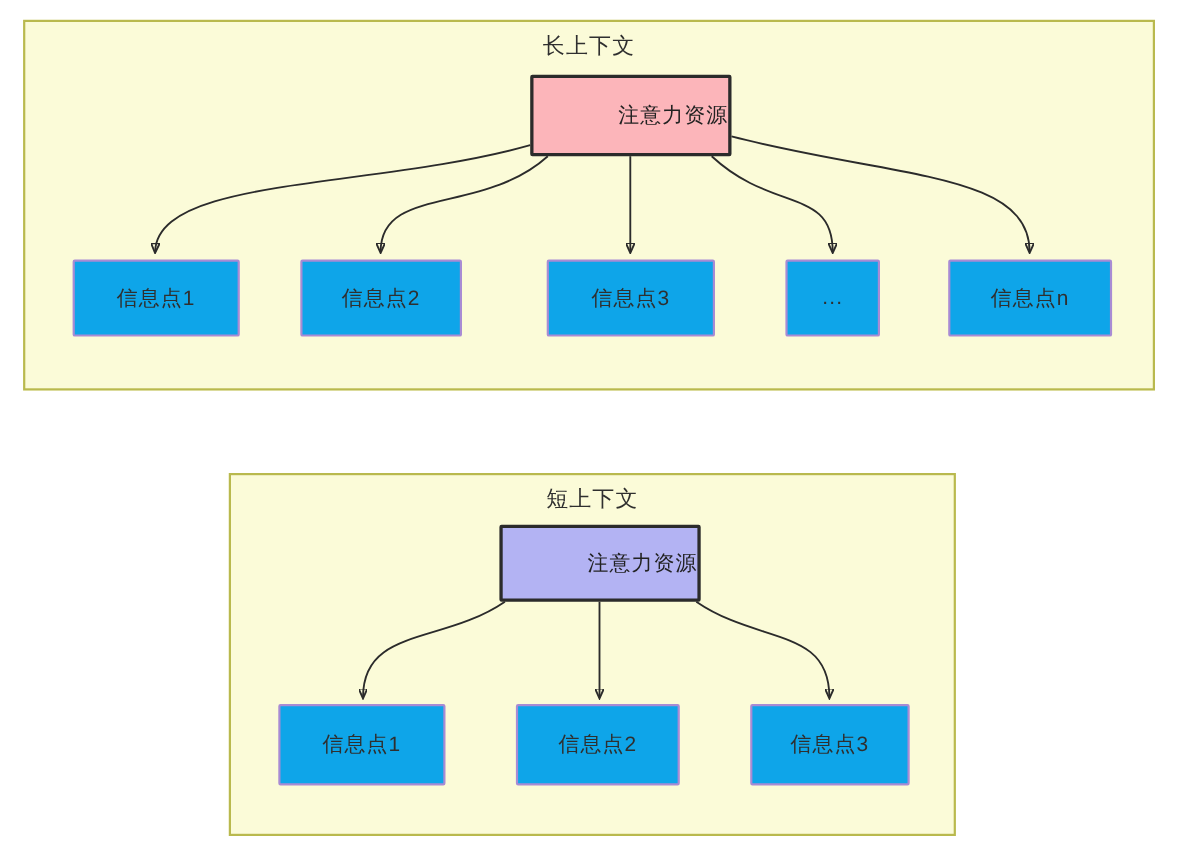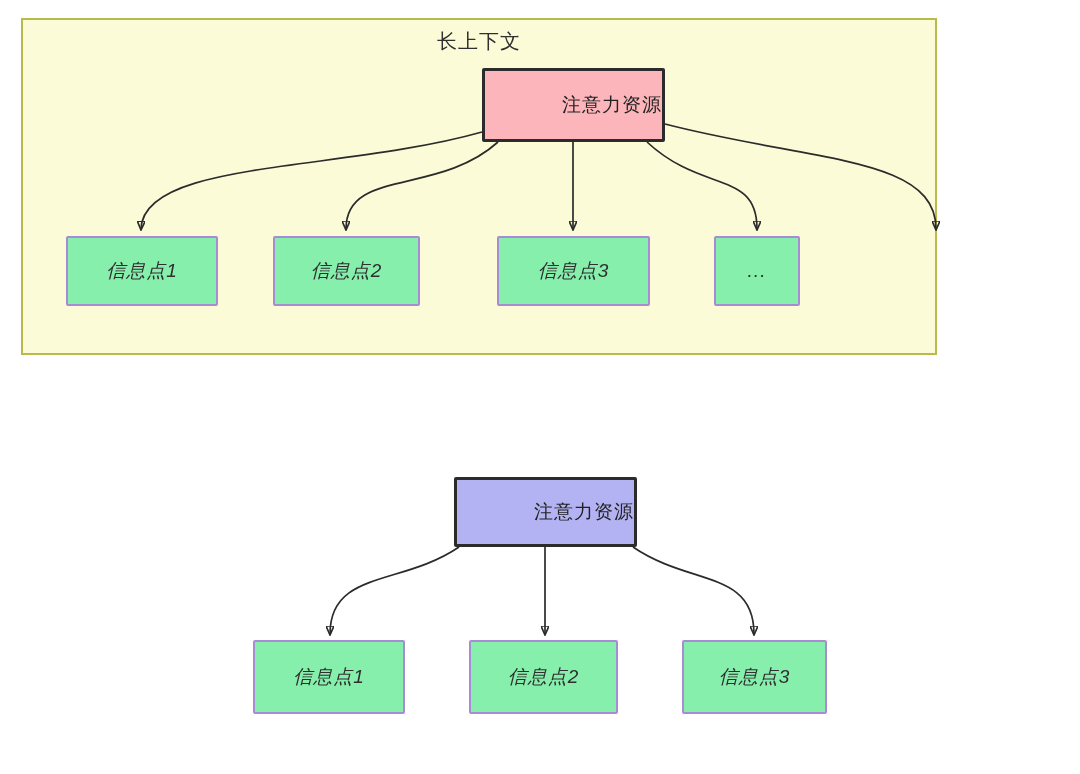--- a/index.html
+++ b/index.html
@@ -32,45 +32,47 @@
     border-radius: 2px;
     display: flex; align-items: center; justify-content: flex-end;
     font-size: 19px;
     color: #222222;
     letter-spacing: 1px;
   }
   .attention-long { background: #FCB5BA; }
   .attention-short { background: #B3B3F3; }
   .info-box {
     position: absolute;
-    background: #86efac;
+    background: #0ea5e9;
     border: 2px solid #A88BD4;
     border-radius: 2px;
     display: flex; align-items: center; justify-content: center;
     font-size: 19px;
     color: #2f2f2f;
     letter-spacing: 1px;
-    font-style: italic;
   }
   svg.arrows {
     position: absolute; inset: 0;
     width: 1080px; height: 774px;
     pointer-events: none;
   }
   svg.arrows path { fill: none; stroke: #2B2B2B; stroke-width: 1.7; }
 </style>
 </head>
 <body>
 
 <div class="canvas">
 
-  <div class="container" style="left:21px; top:18px; width:916px; height:337px;font-family:Liberation Serif, serif;">
+  <div class="container" style="left:21px; top:18px; width:1029px; height:337px;font-family:Liberation Serif, serif;">
     <div class="container-title">长上下文</div>
   </div>
 
+  <div class="container" style="left:208px; top:430px; width:661px; height:330px;">
+    <div class="container-title">短上下文</div>
+  </div>
 
   <svg class="arrows" viewBox="0 0 1080 774">
     <defs>
       <marker id="ah" markerWidth="10" markerHeight="8" refX="8" refY="4" orient="auto" markerUnits="userSpaceOnUse">
         <path d="M0,0 L9,4 L0,8 Z" fill="#2B2B2B" stroke="none"></path>
       </marker>
     </defs>
 
     <path d="M 482 132 C 340 172, 143 160, 141 229" marker-end="url(#ah)"></path>
     <path d="M 498 142 C 438 196, 346 168, 346 229" marker-end="url(#ah)"></path>
@@ -92,20 +94,23 @@
   </div>
   <div class="info-box" style="left:273px; top:236px; width:147px; height:70px;">
     <span>信息点2</span>
   </div>
   <div class="info-box" style="left:497px; top:236px; width:153px; height:70px;">
     <span>信息点3</span>
   </div>
   <div class="info-box" style="left:714px; top:236px; width:86px; height:70px;">
     <span>...</span>
   </div>
+  <div class="info-box" style="left:862px; top:236px; width:149px; height:70px;">
+    <span>信息点n</span>
+  </div>
 
   <div class="attention-box attention-short" style="left:454px; top:477px; width:183px; height:70px;">
     <span>注意力资源</span>
   </div>
 
   <div class="info-box" style="left:253px; top:640px; width:152px; height:74px;">
     <span>信息点1</span>
   </div>
   <div class="info-box" style="left:469px; top:640px; width:149px; height:74px;">
     <span>信息点2</span>

